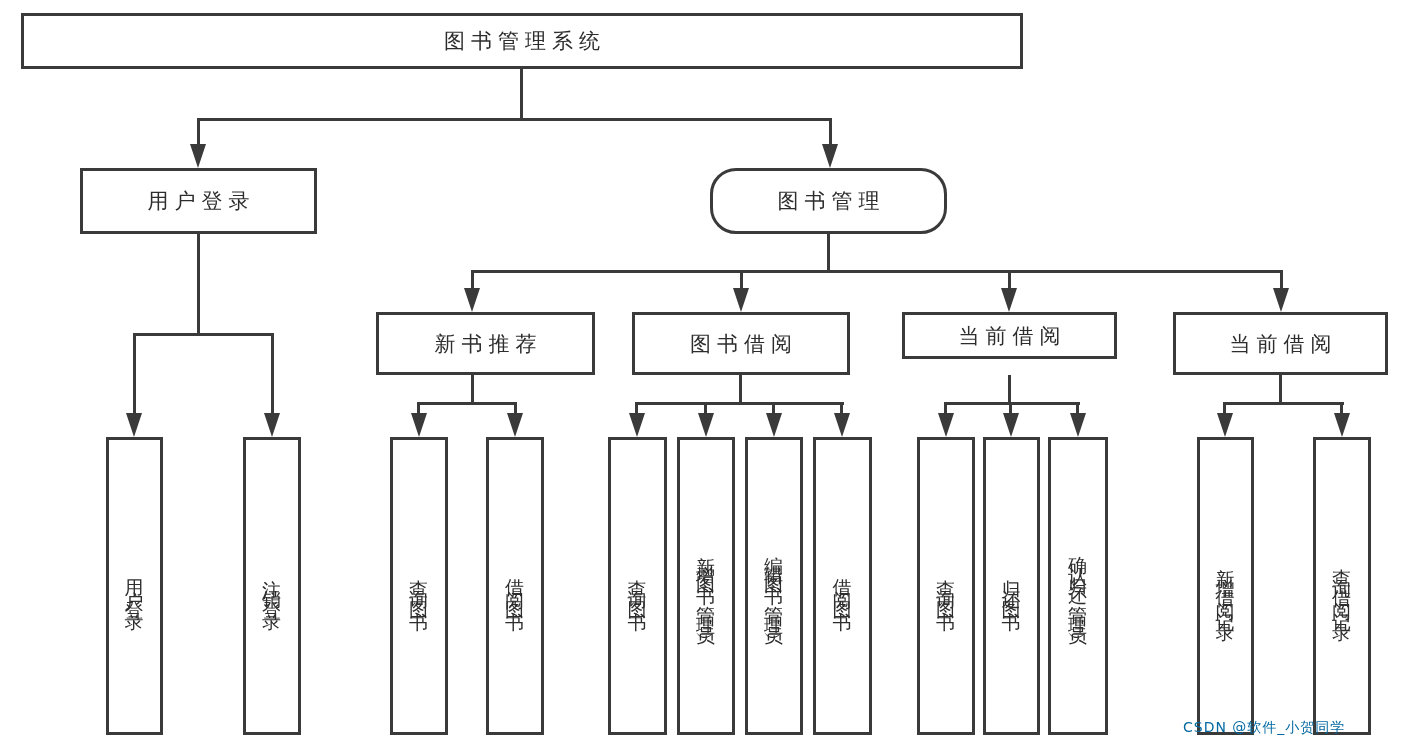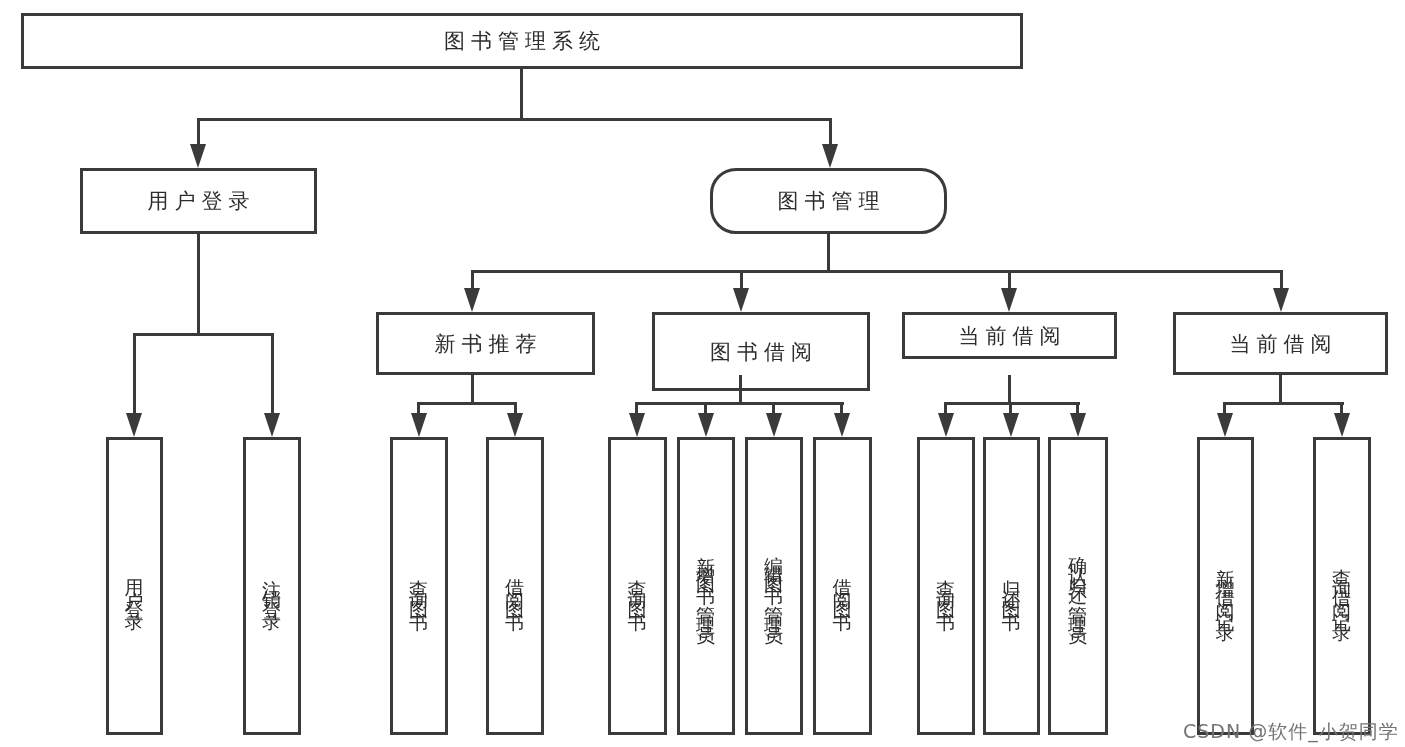--- a/index.html
+++ b/index.html
@@ -58,41 +58,41 @@
     position: absolute;
     width: 0; height: 0;
     border-left: 8px solid transparent;
     border-right: 8px solid transparent;
     border-top: 24px solid #3a3a3a;
   }
   .watermark {
     position: absolute;
     left: 1183px;
     top: 719px;
-    font-size: 19px;
-    color: #737373;
+    font-size: 14px;
+    color: #0369a1;
     letter-spacing: 1px;
     white-space: nowrap;
     z-index: 5;
   }
 </style>
 </head>
 <body>
 
 <div id="diagram">
 
   <div class="hnode" style="left:21px; top:13px; width:1002px; height:56px;">图书管理系统</div>
 
   <div class="hnode" style="left:80px; top:168px; width:237px; height:66px;">用户登录</div>
 
   <div class="hnode" style="left:710px; top:168px; width:237px; height:66px;border-radius:26px;">图书管理</div>
 
   <div class="hnode" style="left:363px; top:312px; width:219px; height:63px;margin-left:13px;">新书推荐</div>
 
-  <div class="hnode" style="left:632px; top:312px; width:218px; height:79px;margin-left:20px;">图书借阅</div>
+  <div class="hnode" style="left:632px; top:312px; width:218px; height:63px;">图书借阅</div>
 
   <div class="hnode" style="left:902px; top:312px; width:215px; height:47px;">当前借阅</div>
 
   <div class="hnode" style="left:1173px; top:312px; width:215px; height:63px;">当前借阅</div>
 
   <div class="vnode" style="left:106px; width:57px;">
     <span>用户登录</span>
   </div>
   <div class="vnode" style="left:243px; width:58px;">
     <span>注销登录</span>

